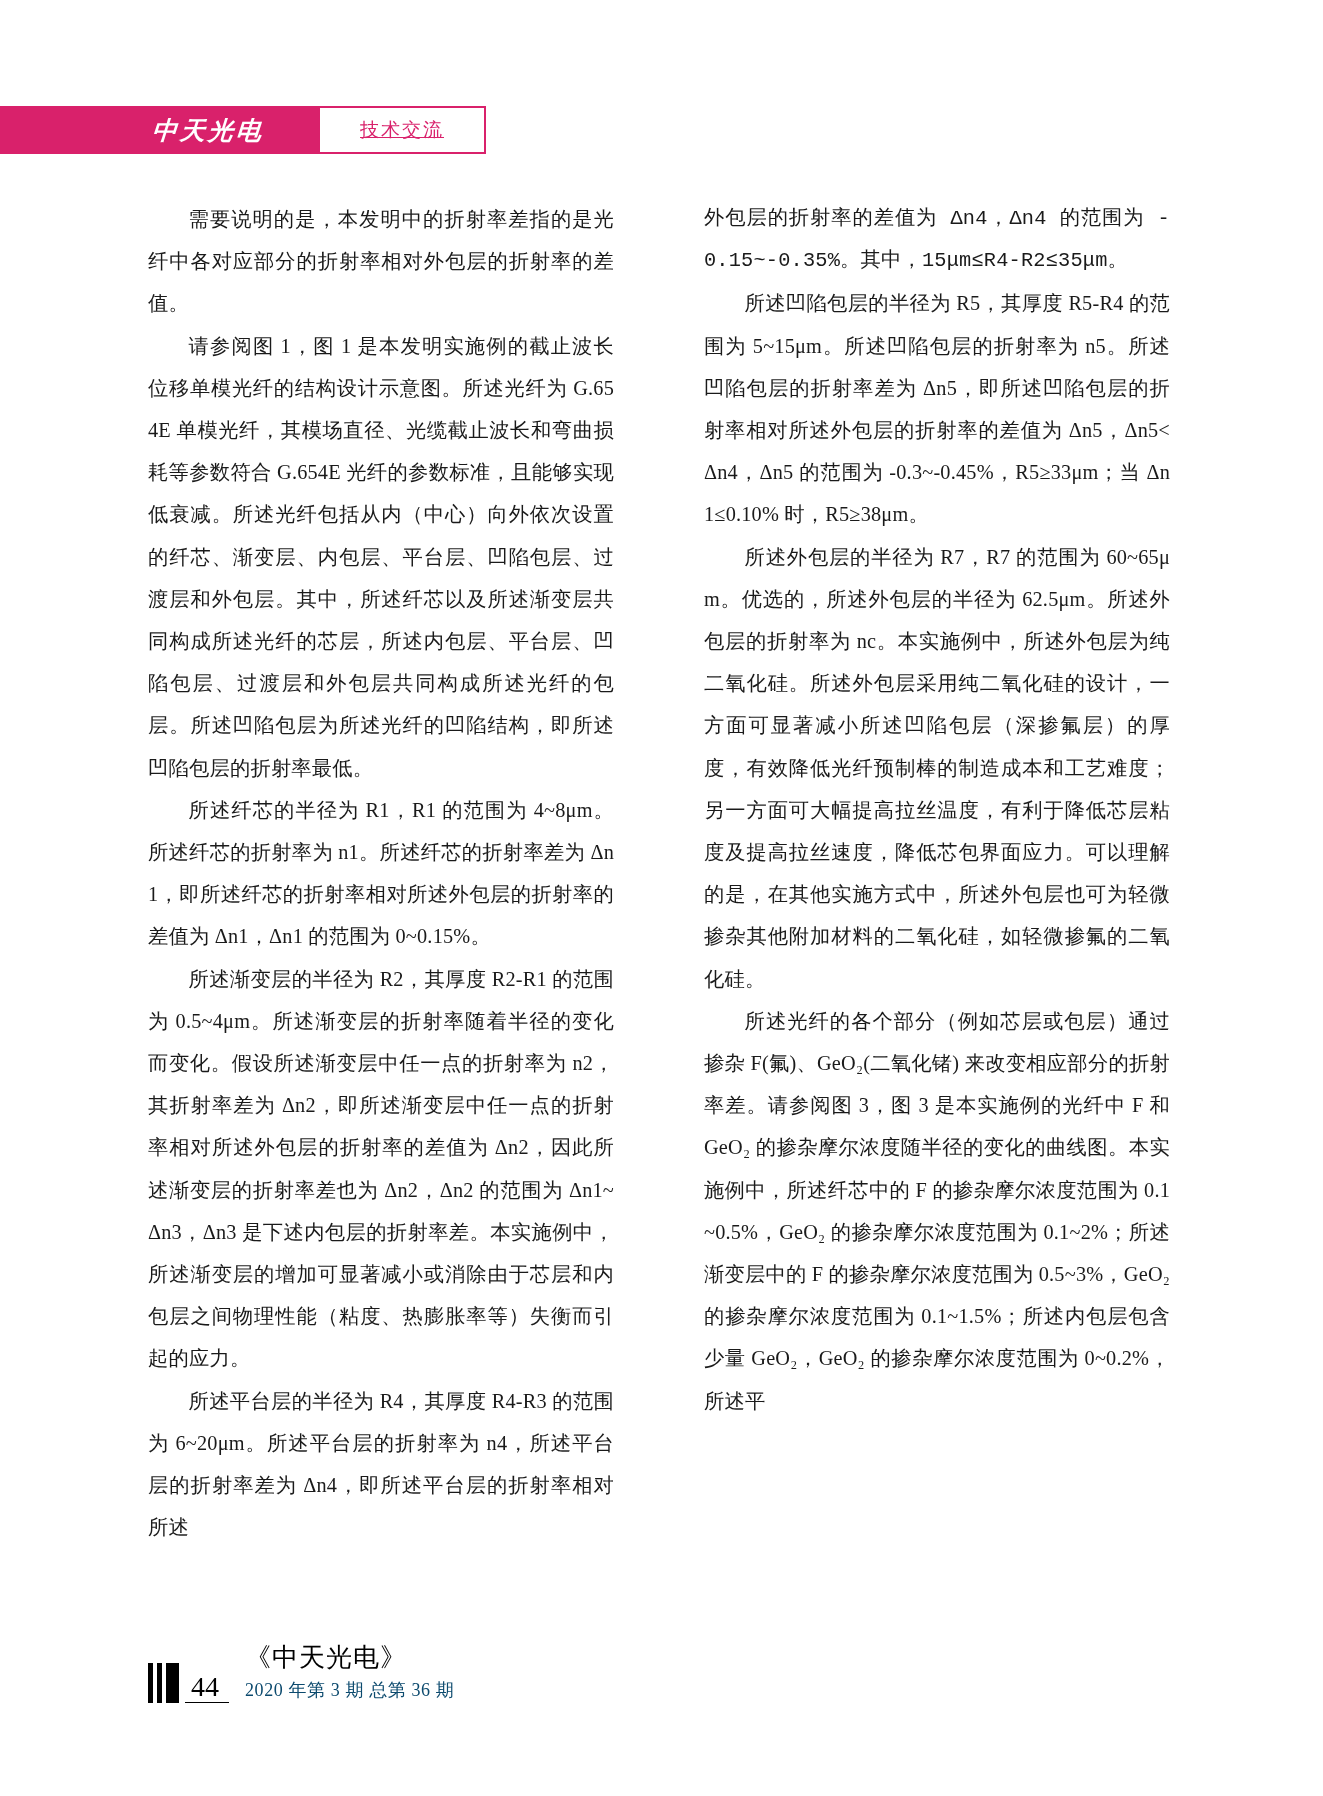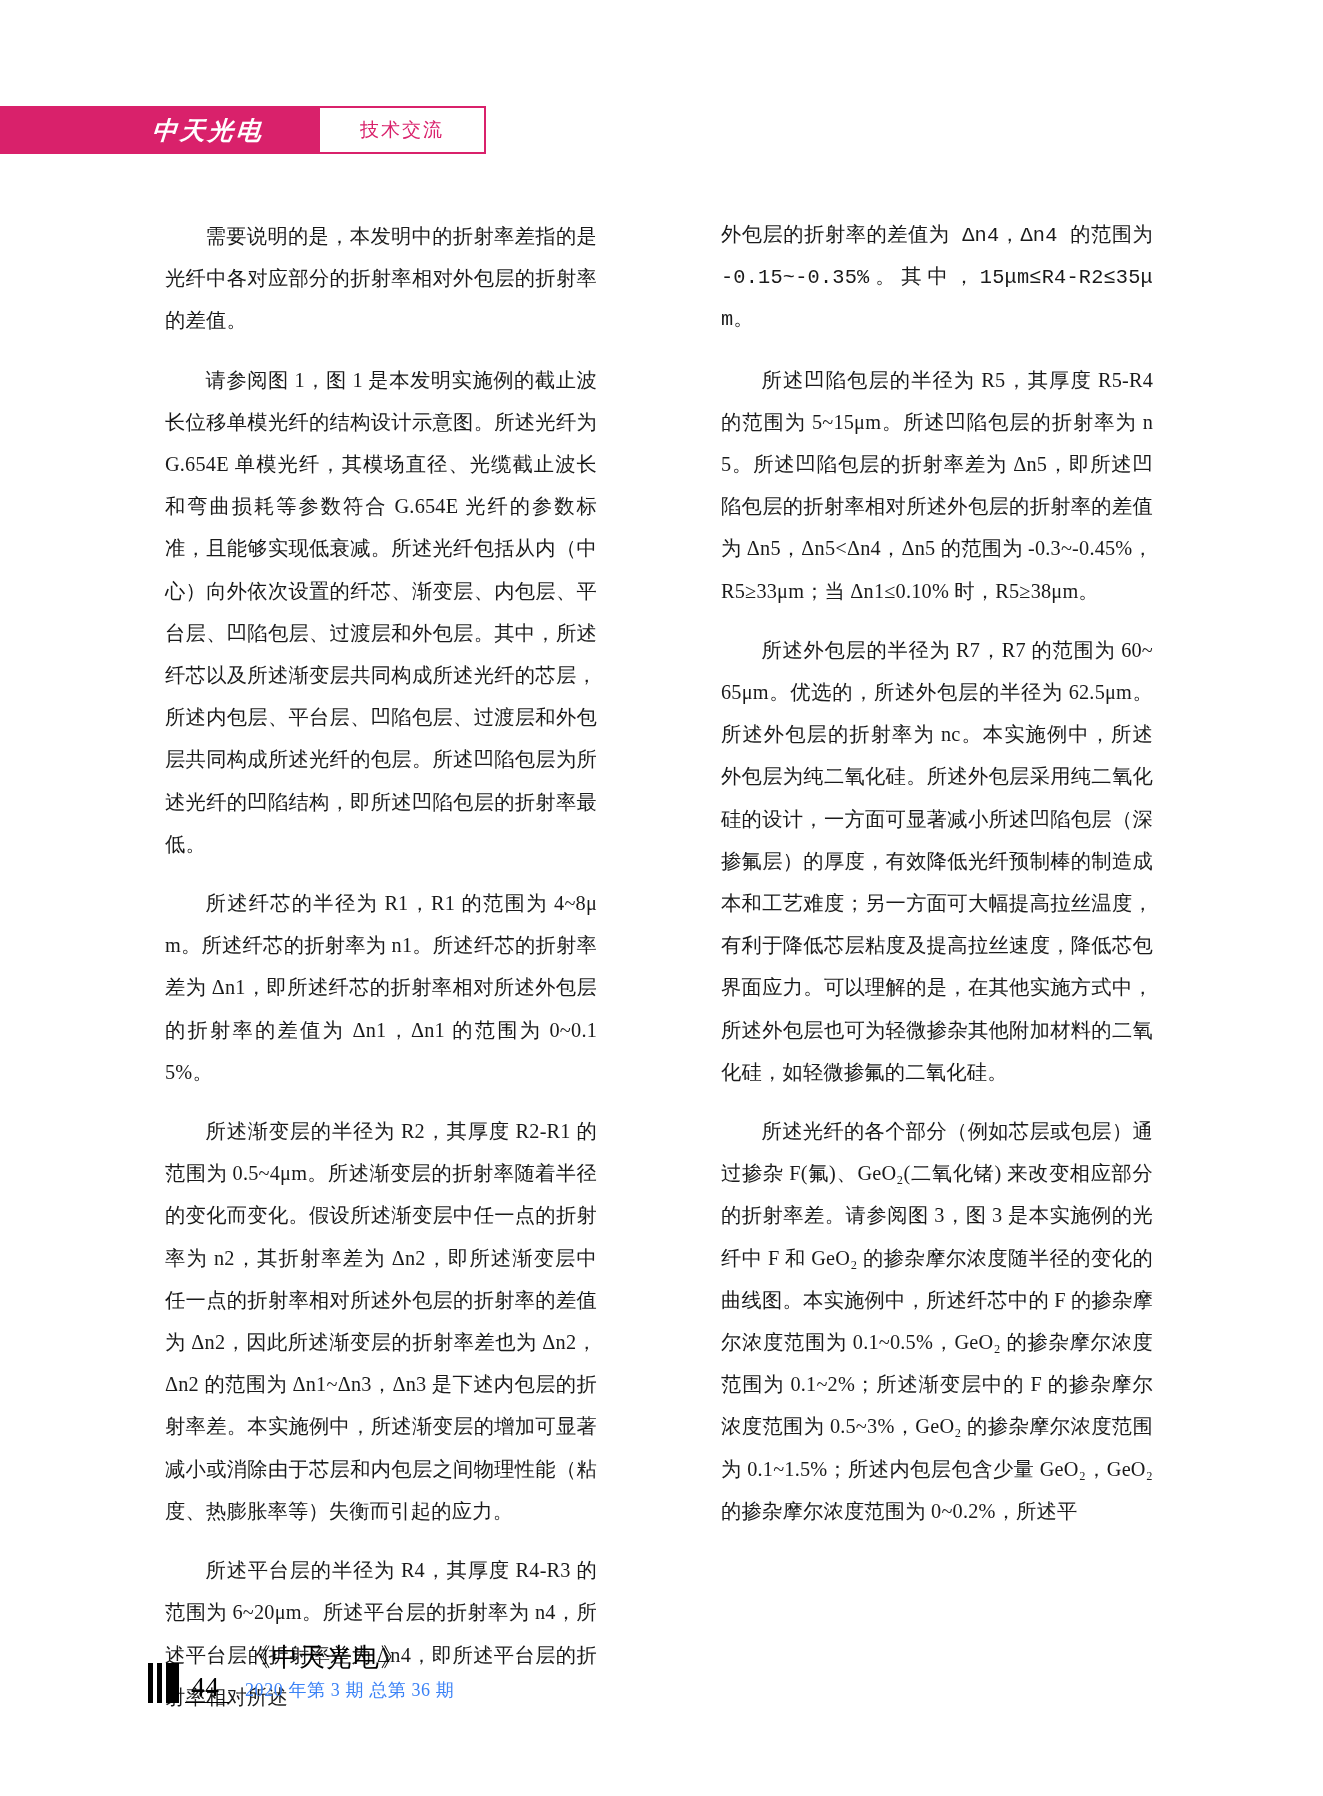--- a/index.html
+++ b/index.html
@@ -55,36 +55,37 @@
     align-items: center;
     justify-content: center;
     box-sizing: border-box;
   }
   .header-tab-text {
     color: #d9216b;
     font-size: 19px;
     letter-spacing: 2px;
     font-family: "Liberation Sans", "DejaVu Sans", sans-serif;
     white-space: nowrap;
+    text-decoration: underline;
   }
 
   
   .columns {
     position: absolute;
     left: 148px;
     top: 198px;
     width: 1022px;
     display: flex;
     justify-content: space-between;
   }
   .col {
     width: 466px;
   }
   .col p {
-    margin: 17px;
+    margin: 0;
     font-size: 20.3px;
     line-height: 42.2px;
     text-align: justify;
     text-justify: inter-character;
     text-indent: 2em;
     letter-spacing: 0.2px;
     word-break: break-all;
   }
   .col p.no-indent {
     text-indent: 0;
@@ -127,21 +128,21 @@
     margin-left: 16px;
     line-height: 1.45;
   }
   .footer-journal {
     font-size: 26px;
     color: #000;
     letter-spacing: 1px;
   }
   .footer-issue {
     font-size: 18px;
-    color: #3b82f6;
+    color: #0c4a6e;
     letter-spacing: 0.6px;
   }
 </style>
 </head>
 <body>
 
 <div class="header">
   <div class="header-brand">
     <span class="header-brand-text">中天光电</span>
   </div>

